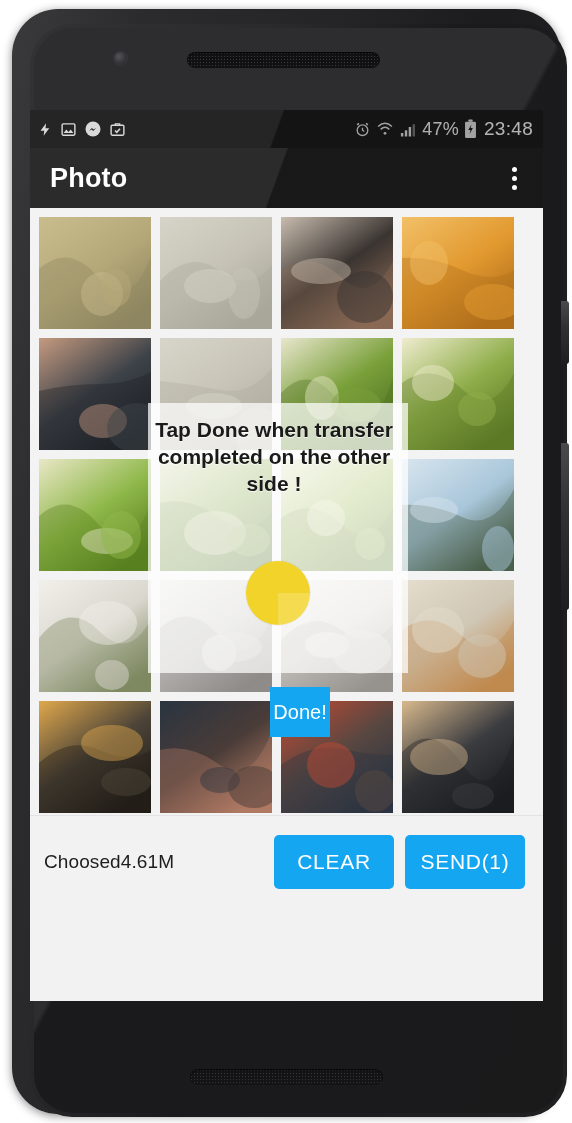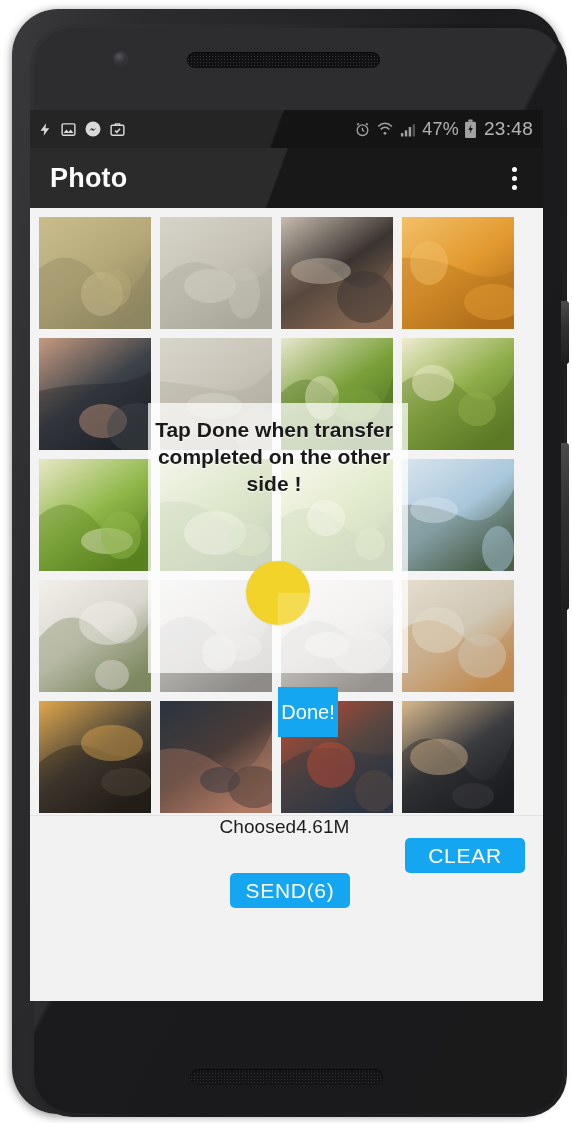--- a/index.html
+++ b/index.html
@@ -136,21 +136,20 @@
   .photo-cell{ position:relative; width:112px; height:112px; overflow:hidden; }
   .photo-cell svg{ display:block; width:112px; height:112px; }
 
   
   #action-bar{
     position:absolute; left:0; bottom:0; width:100%; height:93px;
     background:#f2f2f2;
     display:flex; align-items:center;
     padding:0 18px 0 14px;
     border-top:1px solid #e3e3e3;
-    flex-direction:column;
   }
   #chosen-size-label{
     font-size:19px; color:#1d1d1d; letter-spacing:.1px;
   }
   .action-btn{
     height:54px; border:none; border-radius:5px;
     background:#14a6f0; color:#ffffff;
     font-family:"Liberation Sans", sans-serif;
     font-size:21px; letter-spacing:.7px;
     cursor:pointer; display:flex; align-items:center; justify-content:center;
@@ -179,21 +178,21 @@
     width:64px; height:64px; border-radius:50%;
     background:#f2d32a;
     box-shadow:0 0 0 1px rgba(0,0,0,.04);
   }
   #transfer-spinner:after{
     content:""; position:absolute; right:0; bottom:0;
     width:32px; height:32px;
     background:rgba(255,255,255,.18);
   }
   #done-button{
-    position:absolute; left:248px; top:577px;
+    position:absolute; left:240px; top:577px;
     width:60px; height:50px;
     background:#14a6f0; color:#ffffff;
     font-size:20px; display:flex; align-items:center; justify-content:center;
     z-index:21; cursor:pointer; border:none;
     font-family:"Liberation Sans", sans-serif;
   }
 </style>
 </head>
 <body>
 
@@ -626,21 +625,21 @@
             <path d="M0 40 Q 30 33 60 55 T 112 49 L112 112 L0 112 Z" fill="#46661c" opacity="0.38"></path>
             <ellipse cx="51" cy="70" rx="27" ry="18" fill="#e9ecd0" opacity="0.45"></ellipse>
             <ellipse cx="85" cy="77" rx="17" ry="12" fill="#82a840" opacity="0.5"></ellipse>
           </svg>
         </div>
       </div>
 
     <div id="action-bar">
       <div id="chosen-size-label">Choosed4.61M</div>
       <button id="clear-button" class="action-btn" style="background: rgb(20, 166, 240);">CLEAR</button>
-      <button id="send-button" class="action-btn" style="background: rgb(20, 166, 240);">SEND(6)</button>
+      <button id="send-button" class="action-btn" style="background: rgb(20, 166, 240);">SEND(1)</button>
     </div>
   </div>
 
   <div id="transfer-overlay">
     <div id="transfer-message">Tap Done when transfer completed on the other side !</div>
     <div id="transfer-spinner" style="background: rgb(242, 211, 42);"></div>
   </div>
   <button id="done-button" style="background: rgb(20, 166, 240);">Done!</button>
 
 </div>

